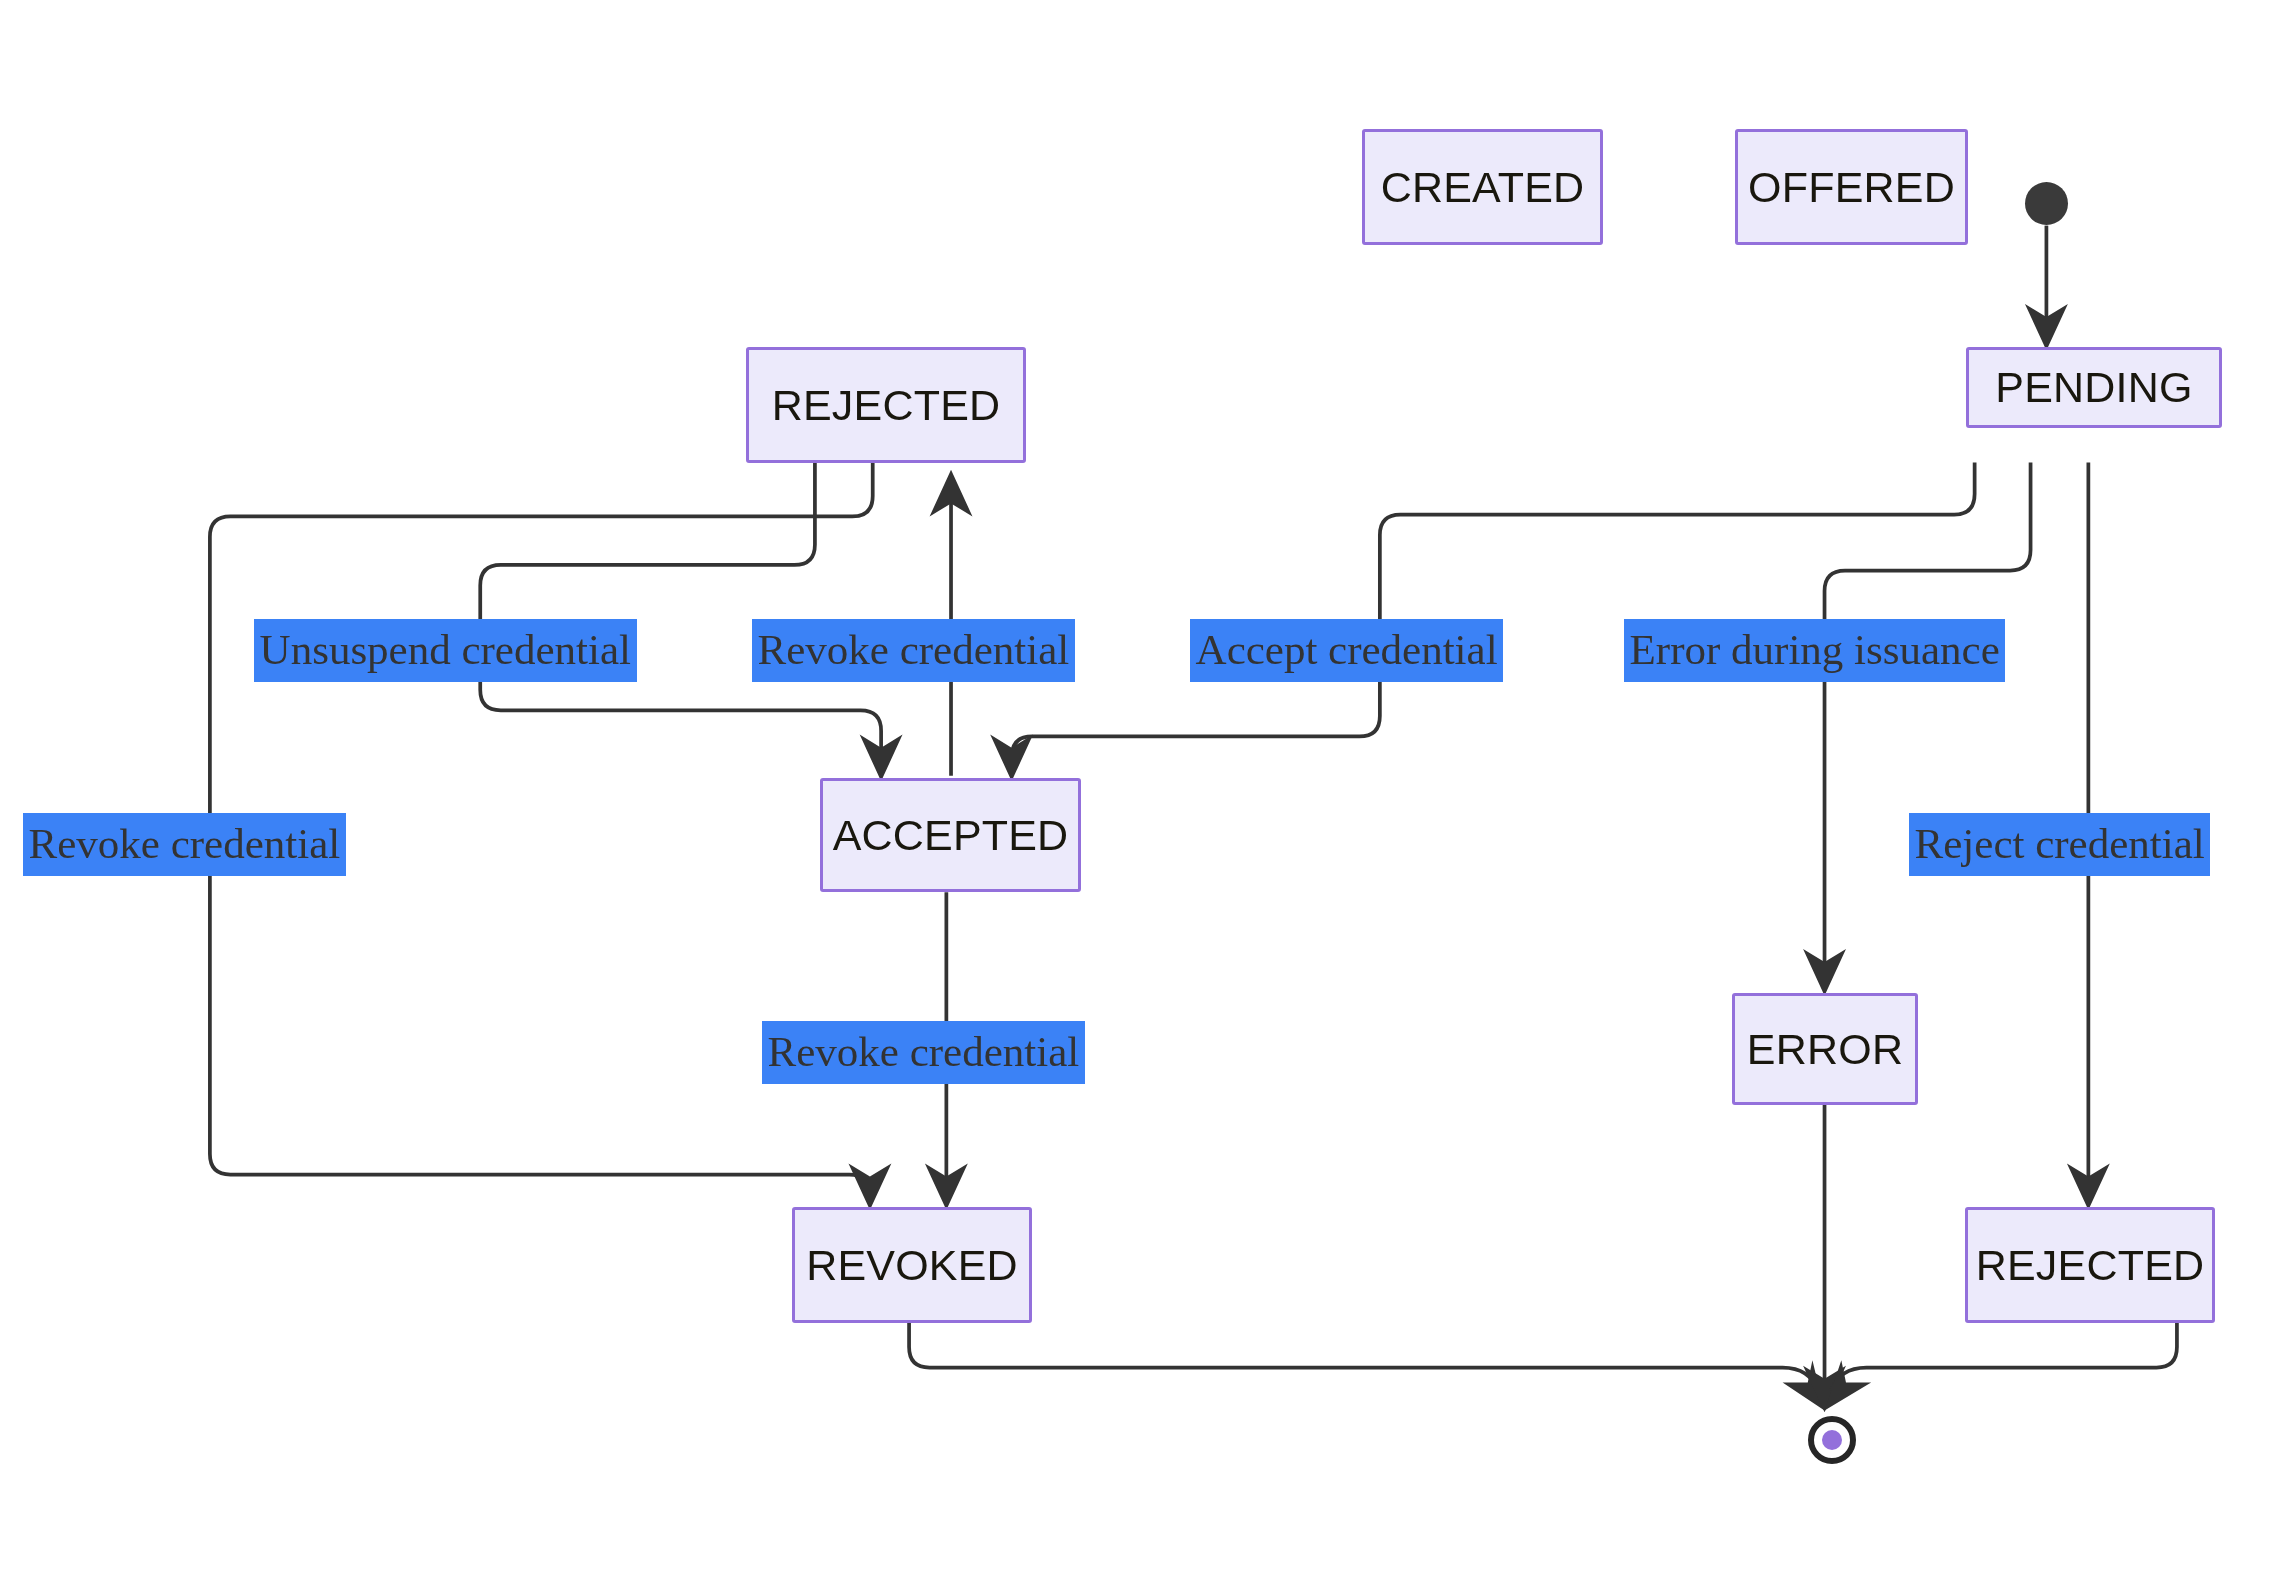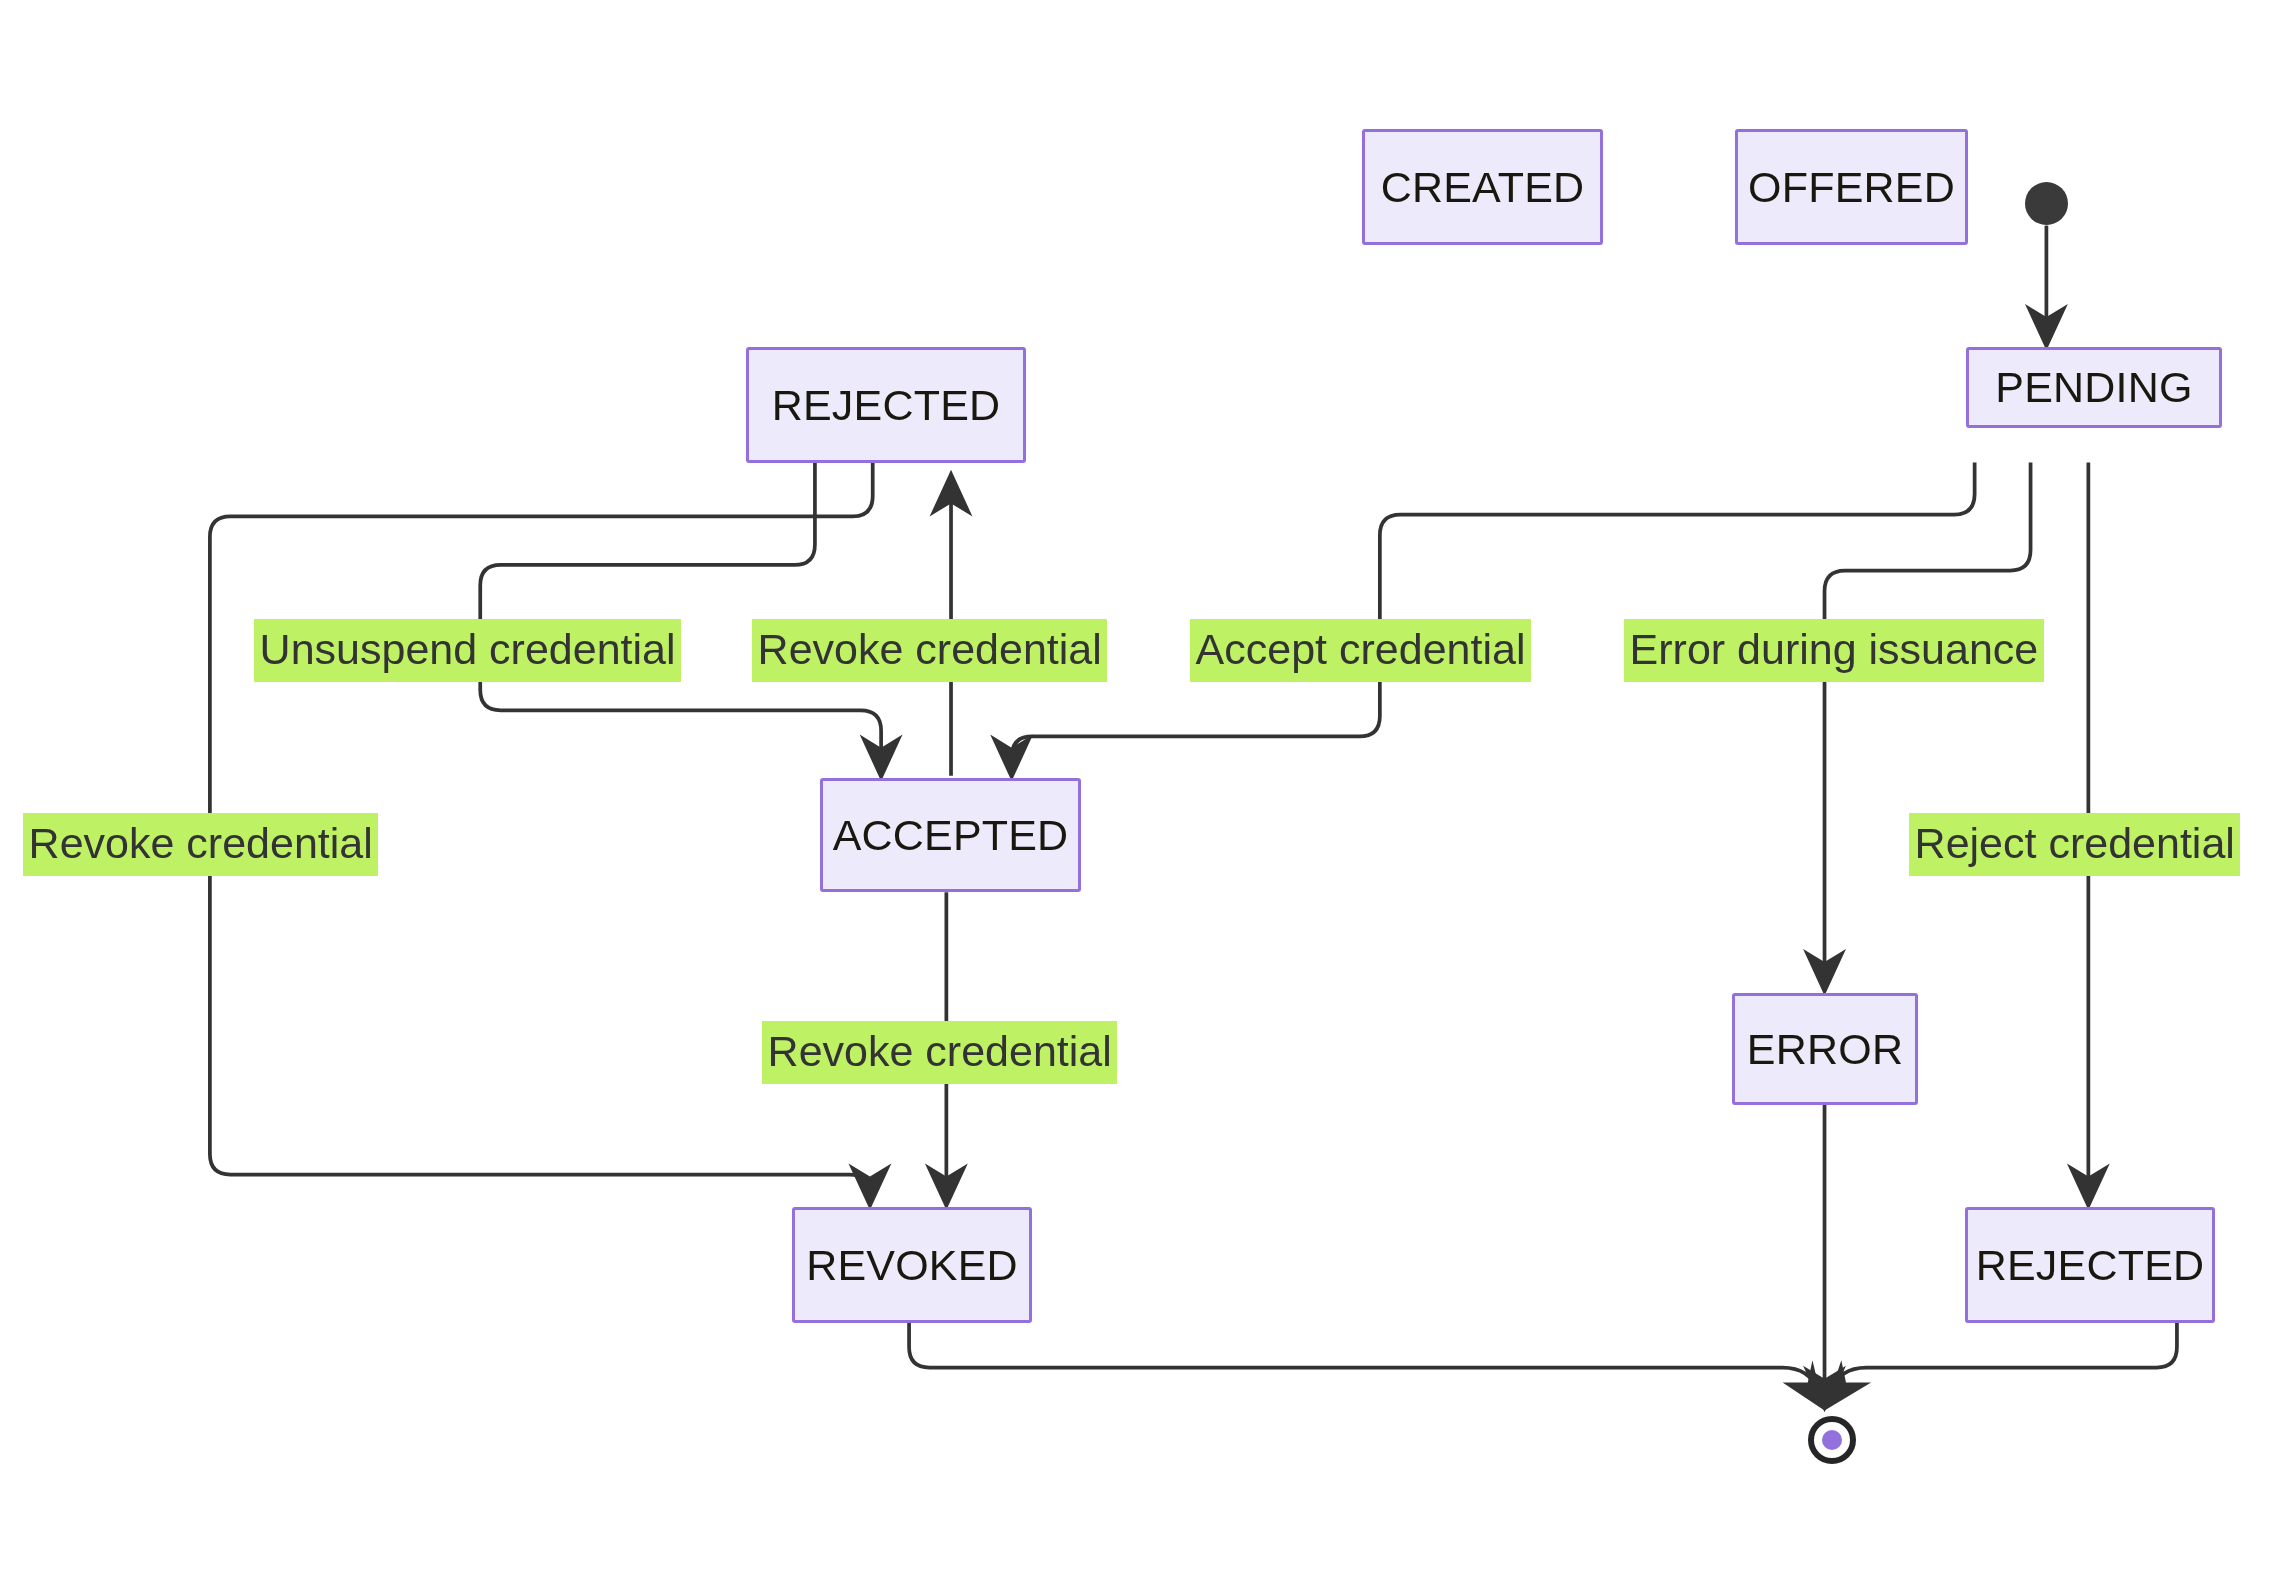--- a/index.html
+++ b/index.html
@@ -49,23 +49,23 @@
     justify-content: center;
     color: #19170E;
     font-family: "Liberation Sans", sans-serif;
     font-size: 43px;
     font-weight: 400;
     letter-spacing: 0.2px;
     white-space: nowrap;
   }
   .edge-label {
     position: absolute;
-    background: #bef264;
+    background: #3b82f6;
     color: #333333;
-    font-family: Liberation Sans, sans-serif;
+    font-family: Liberation Serif, serif;
     font-size: 43px;
     line-height: 1.0;
     padding: 9.3px 5.6px 11.2px 5.6px;
     white-space: nowrap;
     box-sizing: border-box;
   }
   .start-marker {
     position: absolute;
     width: 43px;
     height: 43px;

